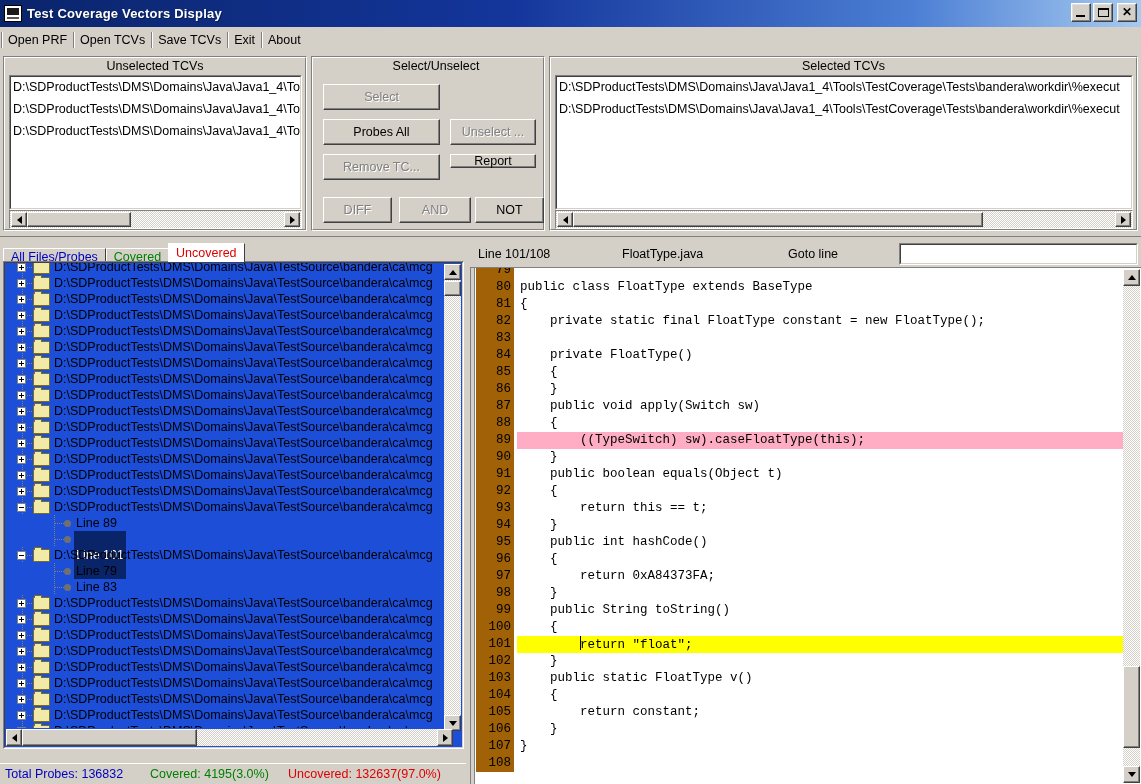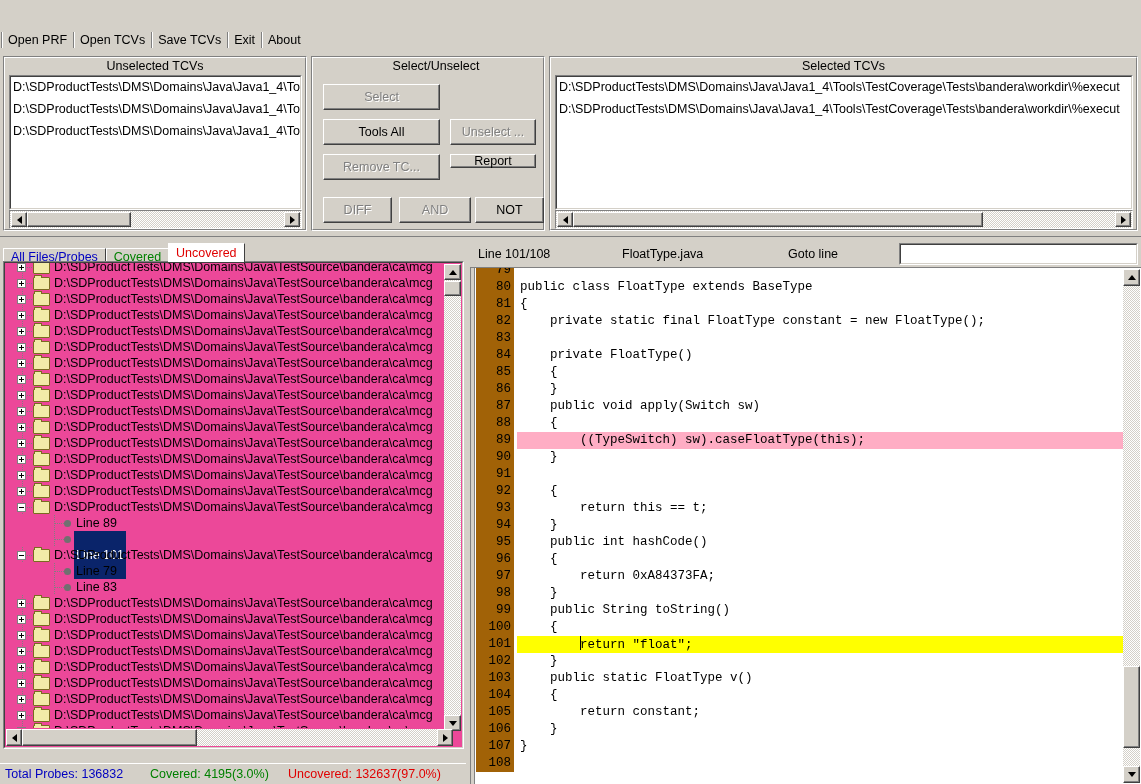--- a/index.html
+++ b/index.html
@@ -146,21 +146,21 @@
   .treebox{
     position:absolute;left:3px;top:261px;width:461px;height:488px;
     background:#fff;box-sizing:border-box;
     border-top:1px solid #808080;border-left:1px solid #808080;
     border-right:1px solid #fff;border-bottom:1px solid #fff;
   }
   .treebox-in{
     position:absolute;inset:0;box-sizing:border-box;
     border-top:1px solid #404040;border-left:1px solid #404040;
     border-right:1px solid #d4d0c8;border-bottom:1px solid #d4d0c8;
-    background:#ec4899;overflow:hidden;
+    background:#1d4ed8;overflow:hidden;
   }
   .tree-clip{position:absolute;left:1px;top:1px;width:430px;height:469px;overflow:hidden;}
   .trow{position:relative;height:16px;white-space:nowrap;font-size:12.5px;line-height:16px;}
   .tw-line-v{position:absolute;left:16px;top:0;width:1px;height:16px;
     background-image:repeating-linear-gradient(to bottom,#808080 0 1px,transparent 1px 2px);}
   .tw-line-h{position:absolute;left:17px;top:8px;width:9px;height:1px;
     background-image:repeating-linear-gradient(to right,#808080 0 1px,transparent 1px 2px);}
   .expander{
     position:absolute;left:11px;top:4px;width:9px;height:9px;background:#fff;
     border:1px solid #808080;box-sizing:border-box;
@@ -215,20 +215,31 @@
   
   .statusbar{position:absolute;left:0;top:763px;width:466px;height:21px;background:#d4d0c8;
     border-top:1px solid #fff;box-sizing:border-box;}
   .statusbar .seg{position:absolute;top:3px;font-size:12.5px;line-height:15px;}
 </style>
 </head>
 <body>
 
 <div class="app" data-name="application-window">
 
+  <div class="titlebar" data-name="title-bar">
+    <div class="tb-icon" data-name="app-window-icon"></div>
+    <div class="tb-title" data-name="window-title">Test Coverage Vectors Display</div>
+    <div class="winbtns" data-name="window-controls">
+      <div class="winbtn wb-min" data-name="minimize-button"></div>
+      <div class="winbtn wb-max" data-name="maximize-button"></div>
+      <div class="winbtn wb-close close" data-name="close-button">
+        <div class="wb-close" style="width:100%" data-name="close-icon">✕</div>
+      </div>
+    </div>
+  </div>
 
   <div class="menubar" data-name="menu-bar">
     <div class="menu-sep" data-name="menu-divider"></div>
     <div class="menu-item" data-name="menu-item-open-prf">Open PRF</div>
     <div class="menu-sep" data-name="menu-divider"></div>
     <div class="menu-item" data-name="menu-item-open-tcvs">Open TCVs</div>
     <div class="menu-sep" data-name="menu-divider"></div>
     <div class="menu-item" data-name="menu-item-save-tcvs">Save TCVs</div>
     <div class="menu-sep" data-name="menu-divider"></div>
     <div class="menu-item" data-name="menu-item-exit">Exit</div>
@@ -260,21 +271,21 @@
         </div>
     </div>
   </div>
 
   <div class="group-outer" style="left:311px;top:56px;width:234px;height:175px;padding-left:8px;" data-name="select-unselect-group">
     <div class="group-inner"></div>
     <div class="group-title" data-name="select-unselect-title">Select/Unselect</div>
 
     <div class="btn disabled" style="left:11px;top:27px;width:117px;height:26px;text-align:right;" data-name="select-button">Select</div>
     <div class="btn disabled" style="left:138px;top:27px;width:117px;height:26px;max-width:86px;" data-name="unselect-button">Unselect</div>
-    <div class="btn" style="left:11px;top:62px;width:117px;height:26px;" data-name="select-all-button">Tools All</div>
+    <div class="btn" style="left:11px;top:62px;width:117px;height:26px;" data-name="select-all-button">Probes All</div>
     <div class="btn disabled" style="left:138px;top:62px;width:86px;height:26px;" data-name="unselect-dots-button">Unselect ...</div>
     <div class="btn disabled" style="left:11px;top:97px;width:117px;height:26px;" data-name="remove-tc-button">Remove TC...</div>
     <div class="btn" style="left:138px;top:97px;width:86px;height:14px;" data-name="report-button">Report</div>
     <div class="btn disabled" style="left:11px;top:140px;width:69px;height:26px;" data-name="diff-button">DIFF</div>
     <div class="btn disabled" style="left:87px;top:140px;width:72px;height:26px;" data-name="and-button">AND</div>
     <div class="btn" style="left:163px;top:140px;width:69px;height:26px;" data-name="not-button">NOT</div>
   </div>
 
   <style>
     [data-name="unselect-button"]{left:349px !important;width:86px !important;}
@@ -564,21 +575,21 @@
         <div class="cline" data-name="code-line"><div class="cnum" data-name="line-number">81</div><div class="ctext" data-name="code-text">{</div></div>
         <div class="cline" data-name="code-line"><div class="cnum" data-name="line-number">82</div><div class="ctext" data-name="code-text">    private static final FloatType constant = new FloatType();</div></div>
         <div class="cline" data-name="code-line"><div class="cnum" data-name="line-number">83</div><div class="ctext" data-name="code-text"></div></div>
         <div class="cline" data-name="code-line"><div class="cnum" data-name="line-number">84</div><div class="ctext" data-name="code-text">    private FloatType()</div></div>
         <div class="cline" data-name="code-line"><div class="cnum" data-name="line-number">85</div><div class="ctext" data-name="code-text">    {</div></div>
         <div class="cline" data-name="code-line"><div class="cnum" data-name="line-number">86</div><div class="ctext" data-name="code-text">    }</div></div>
         <div class="cline" data-name="code-line"><div class="cnum" data-name="line-number">87</div><div class="ctext" data-name="code-text">    public void apply(Switch sw)</div></div>
         <div class="cline" data-name="code-line"><div class="cnum" data-name="line-number">88</div><div class="ctext" data-name="code-text">    {</div></div>
         <div class="cline hi-pink" data-name="code-line"><div class="cnum" data-name="line-number">89</div><div class="ctext" data-name="code-text">        ((TypeSwitch) sw).caseFloatType(this);</div></div>
         <div class="cline" data-name="code-line"><div class="cnum" data-name="line-number">90</div><div class="ctext" data-name="code-text">    }</div></div>
-        <div class="cline" data-name="code-line"><div class="cnum" data-name="line-number">91</div></div>
+        <div class="cline" data-name="code-line"><div class="cnum" data-name="line-number">91</div><div class="ctext" data-name="code-text">    public boolean equals(Object t)</div></div>
         <div class="cline" data-name="code-line"><div class="cnum" data-name="line-number">92</div><div class="ctext" data-name="code-text">    {</div></div>
         <div class="cline" data-name="code-line"><div class="cnum" data-name="line-number">93</div><div class="ctext" data-name="code-text">        return this == t;</div></div>
         <div class="cline" data-name="code-line"><div class="cnum" data-name="line-number">94</div><div class="ctext" data-name="code-text">    }</div></div>
         <div class="cline" data-name="code-line"><div class="cnum" data-name="line-number">95</div><div class="ctext" data-name="code-text">    public int hashCode()</div></div>
         <div class="cline" data-name="code-line"><div class="cnum" data-name="line-number">96</div><div class="ctext" data-name="code-text">    {</div></div>
         <div class="cline" data-name="code-line"><div class="cnum" data-name="line-number">97</div><div class="ctext" data-name="code-text">        return 0xA84373FA;</div></div>
         <div class="cline" data-name="code-line"><div class="cnum" data-name="line-number">98</div><div class="ctext" data-name="code-text">    }</div></div>
         <div class="cline" data-name="code-line"><div class="cnum" data-name="line-number">99</div><div class="ctext" data-name="code-text">    public String toString()</div></div>
         <div class="cline" data-name="code-line"><div class="cnum" data-name="line-number">100</div><div class="ctext" data-name="code-text">    {</div></div>
         <div class="cline hi-yellow" data-name="code-line"><div class="cnum" data-name="line-number">101</div><div class="ctext" data-name="code-text">        <span class="caret" data-name="text-caret"></span>return "float";</div></div>

